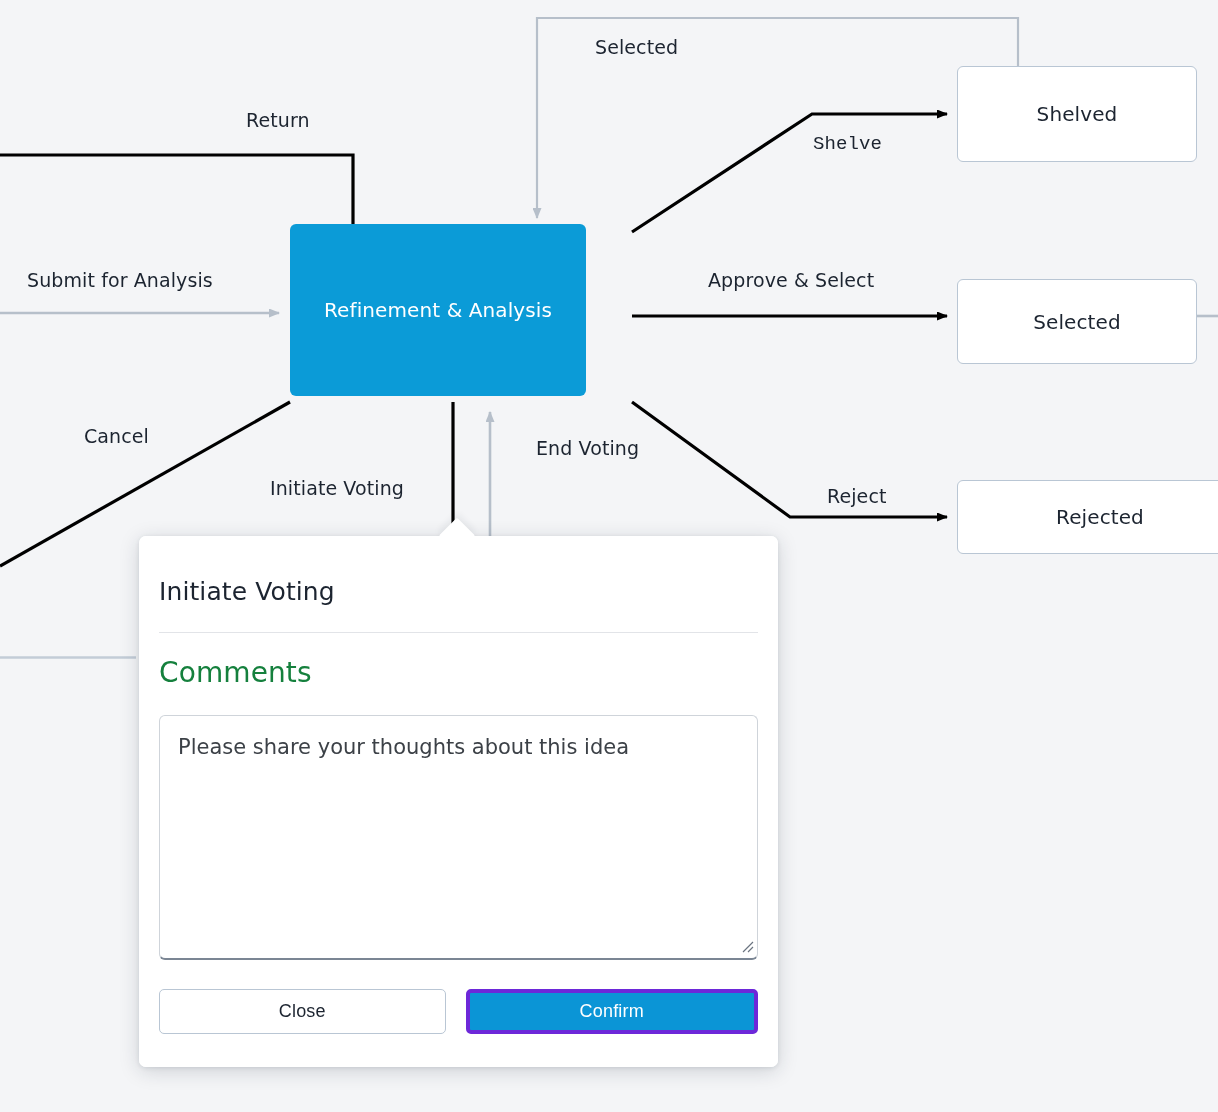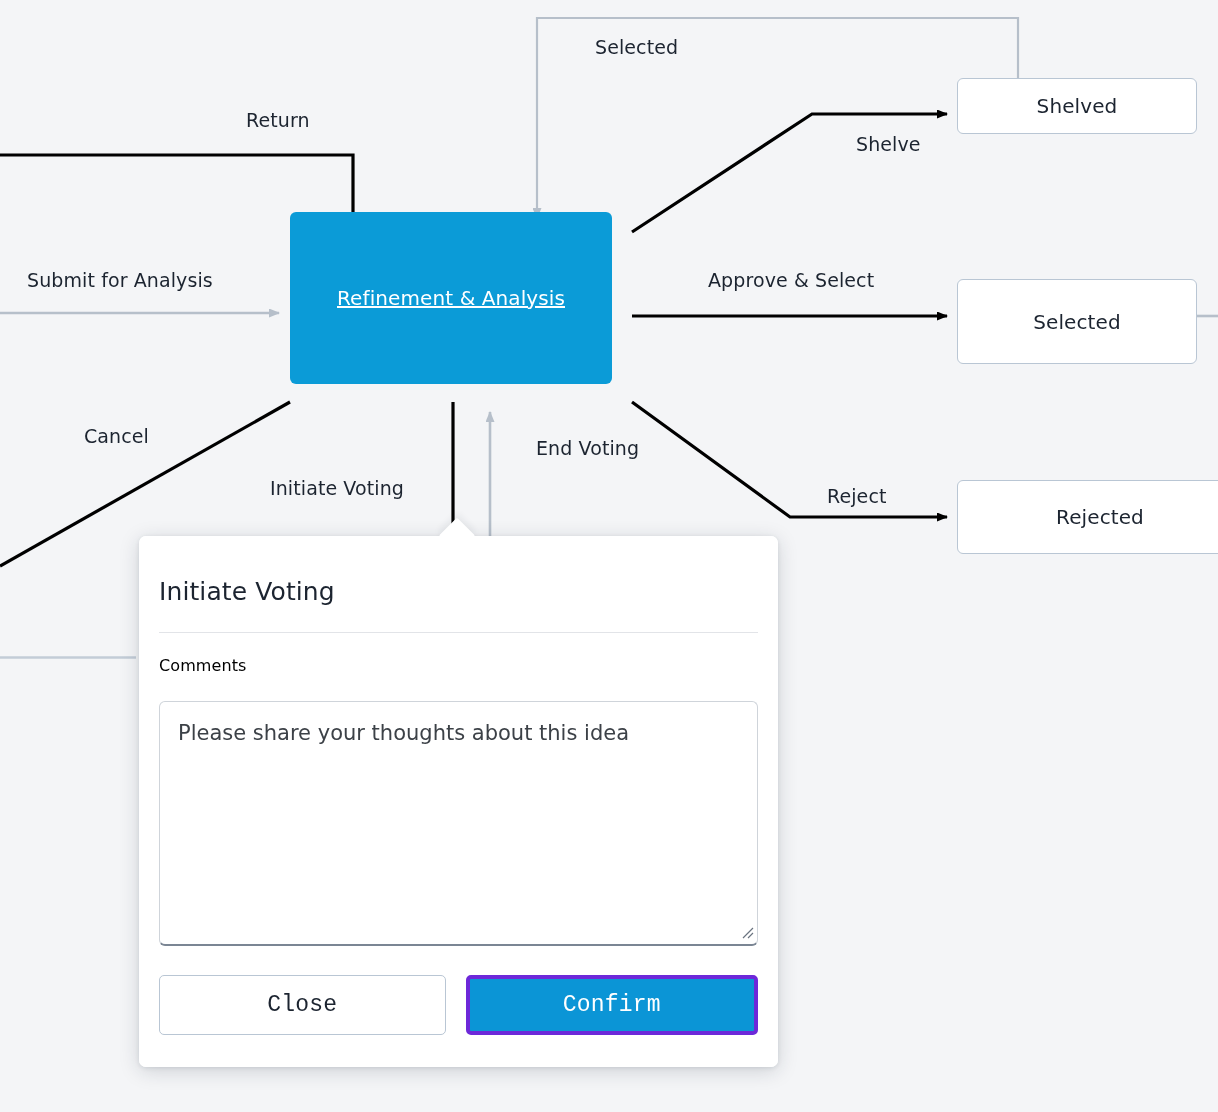--- a/index.html
+++ b/index.html
@@ -49,36 +49,36 @@
     background: #ffffff;
     border: 1px solid #b9c6d4;
     color: #1c2430;
   }
   .node.active {
     background: #0b9bd7;
     border: none;
     color: #ffffff;
   }
 
-  #node-refinement { left: 290px; top: 212px; width: 322px; height: 172px; text-decoration: underline; }
-  #node-shelved    { left: 957px; top:  78px; width: 240px; height:  56px; }
+  #node-refinement { left: 290px; top: 224px; width: 296px; height: 172px; }
+  #node-shelved    { left: 957px; top:  66px; width: 240px; height:  96px; }
   #node-selected   { left: 957px; top: 279px; width: 240px; height:  85px; }
   #node-rejected   { left: 957px; top: 480px; width: 286px; height:  74px; }
 
   
   .edge-label {
     position: absolute;
     font-size: 19px;
     color: #1c2430;
     white-space: nowrap;
     letter-spacing: 0.1px;
   }
   #lbl-continue           { left: 595px; top:  36px; }
   #lbl-return             { left: 246px; top: 109px; }
-  #lbl-shelve             { left: 856px; top: 133px; }
+  #lbl-shelve             { left: 813px; top: 133px; font-family: Liberation Mono, monospace; }
   #lbl-submit-for-analysis{ left:  27px; top: 269px; }
   #lbl-approve-select     { left: 708px; top: 269px; }
   #lbl-cancel             { left:  84px; top: 425px; }
   #lbl-reject             { left: 827px; top: 485px; }
   #lbl-end-voting         { left: 536px; top: 437px; }
   #lbl-initiate-voting    { left: 270px; top: 477px; }
 
   
   #modal {
     position: absolute;
@@ -116,22 +116,22 @@
     color: #1c2430;
     padding: 41px 20px 0 20px;
     letter-spacing: 0.1px;
   }
   #modal-divider {
     height: 1px;
     background: #e2e4e8;
     margin: 26px 20px 0 20px;
   }
   #comments-label {
-    font-size: 16px;
-    color: #000000;
+    font-size: 28px;
+    color: #15803d;
     padding: 23px 20px 0 20px;
     letter-spacing: 0.1px;
   }
   #comments-field-wrap {
     margin: 26px 20px 0 20px;
     position: relative;
   }
   #comments-textarea {
     width: 100%;
     height: 245px;
@@ -156,24 +156,24 @@
     height: 14px;
     pointer-events: none;
   }
   #modal-actions {
     display: flex;
     gap: 20px;
     margin: 25px 20px 0 20px;
   }
   .modal-btn {
     flex: 1;
-    height: 60px;
+    height: 45px;
     border-radius: 5px;
-    font-family: Liberation Mono, monospace;
-    font-size: 23px;
+    font-family: Liberation Sans, sans-serif;
+    font-size: 18px;
     letter-spacing: 0.2px;
     cursor: pointer;
     display: flex;
     align-items: center;
     justify-content: center;
   }
   #btn-close {
     background: #ffffff;
     border: 1px solid #b9c6d4;
     color: #1c2430;

